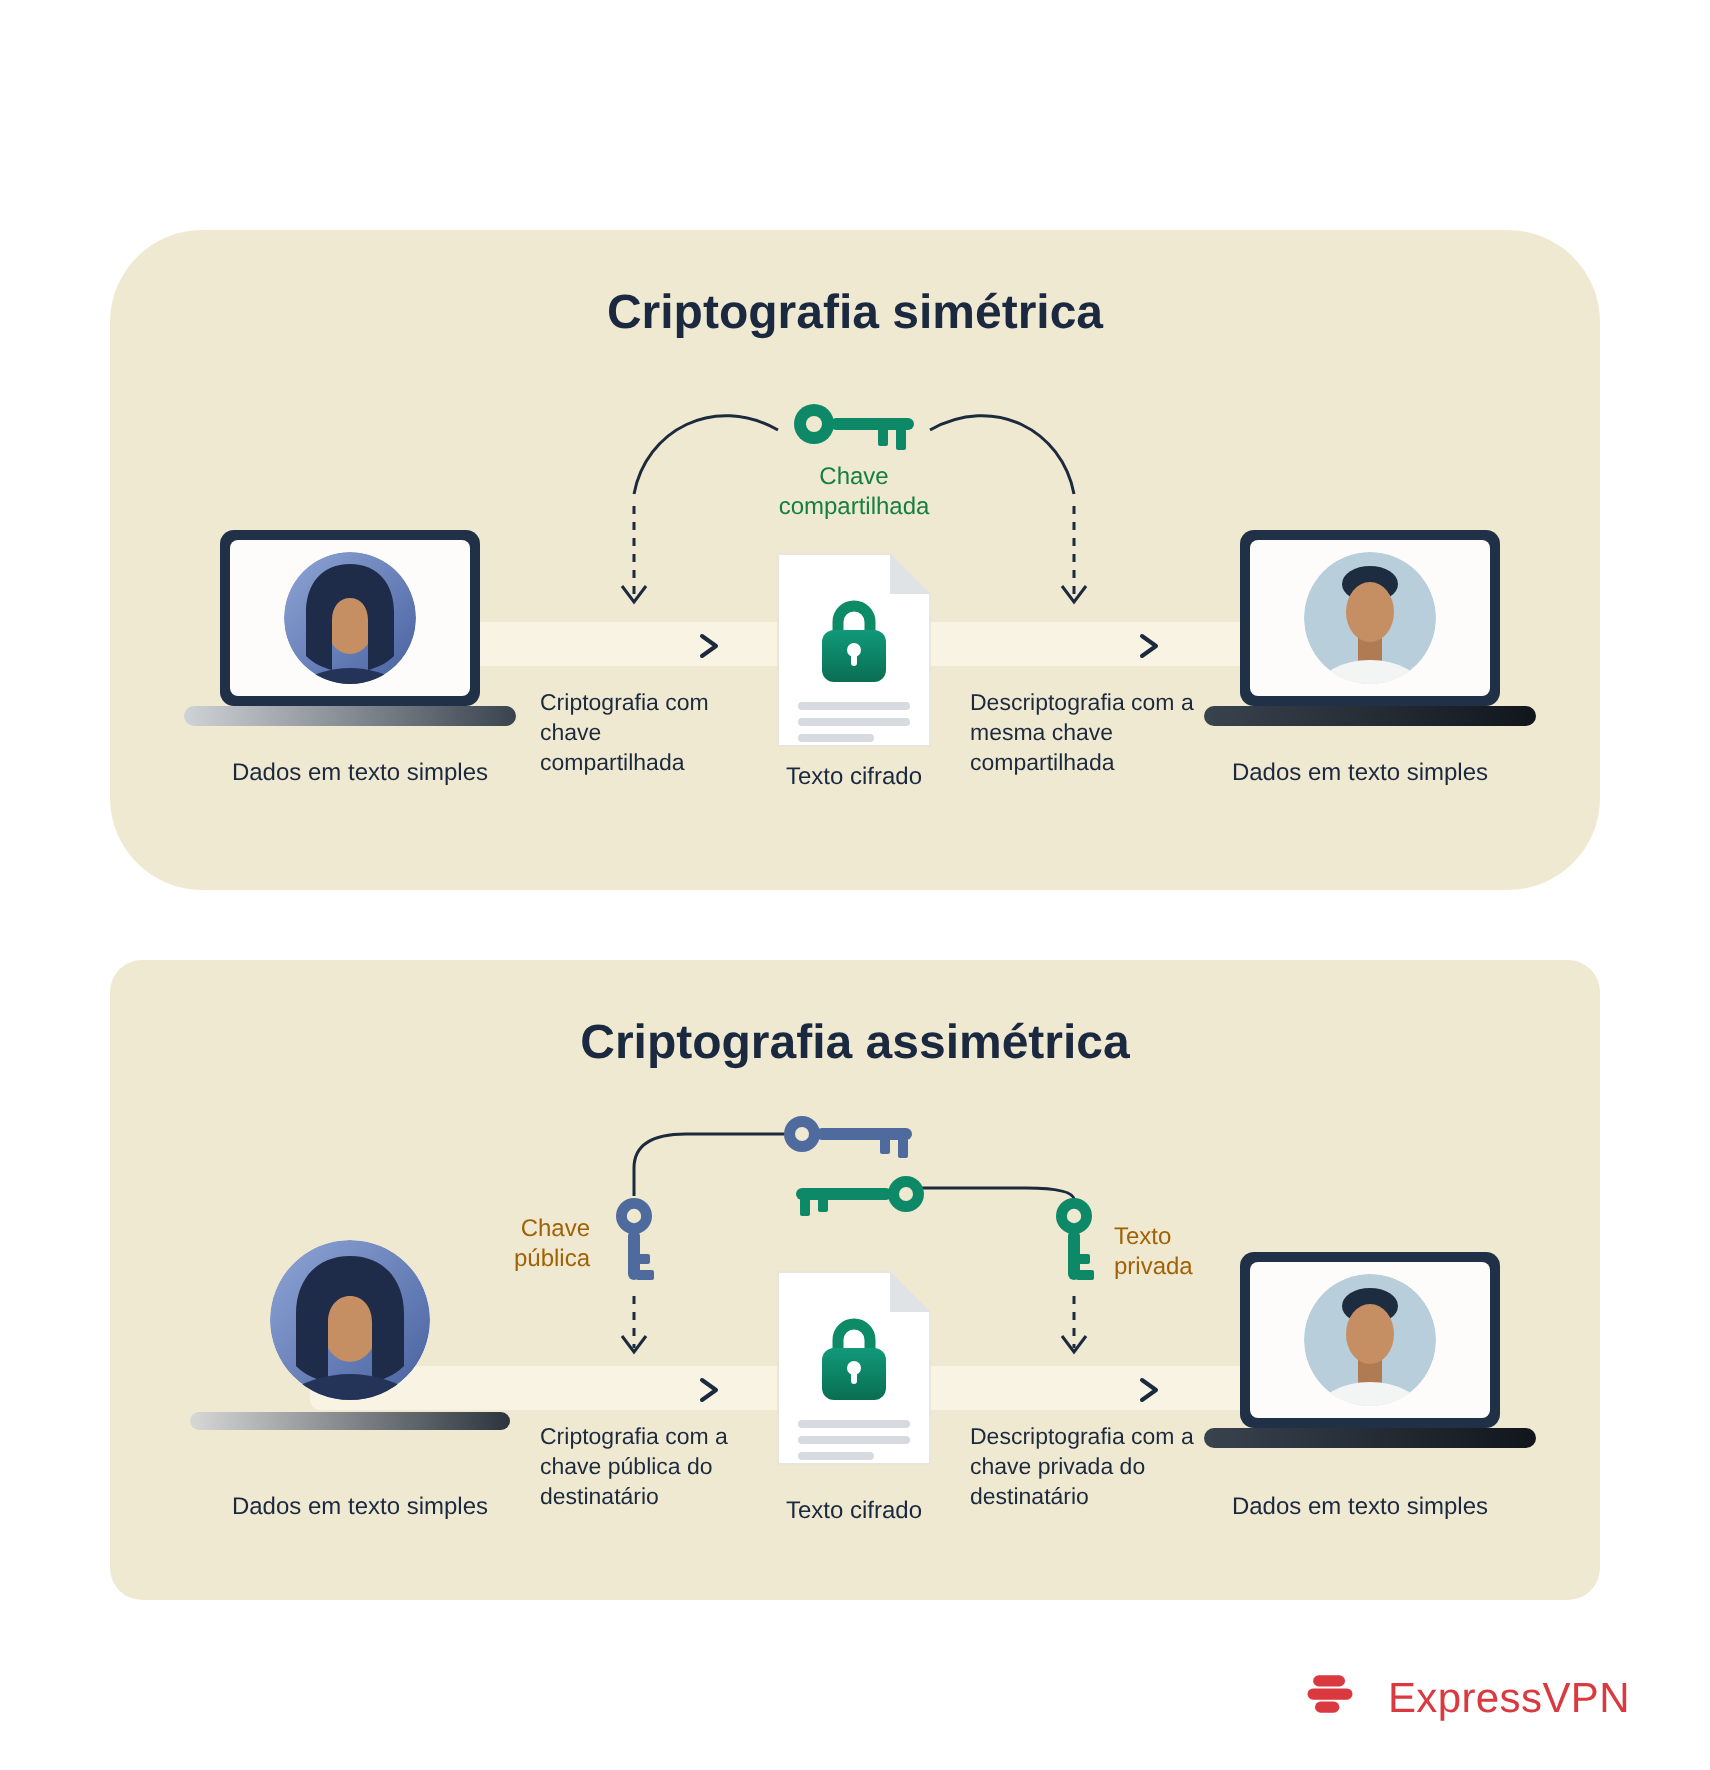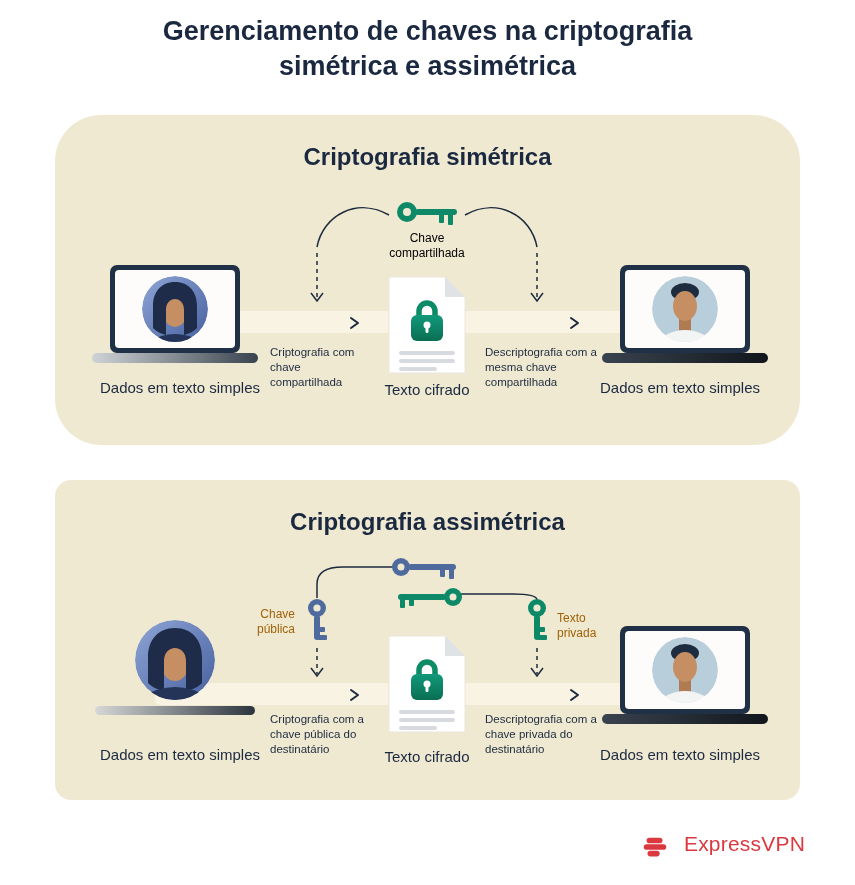--- a/index.html
+++ b/index.html
@@ -12,34 +12,33 @@
   .panel { position:absolute; left:55px; width:745px; background:#f0e9d2; border-radius:46px; }
   .panel--sym  { top:115px; height:330px; }
   .panel--asym { top:480px; height:320px;border-radius:16px; }
   .panel > * { position:absolute; }
   .panel-title { top:28px; left:0; width:100%; text-align:center; font-size:24px; font-weight:600; }
   .overlay { left:0; top:0; width:100%; height:100%; pointer-events:none; }
   .ln { fill:none; stroke:#1c2a3e; stroke-width:1.5; }
   .dash { stroke-dasharray:4 4; }
   .band { height:22px; background:#f8f3e2; border-radius:5px; }
   .caption { font-size:11.5px; line-height:1.3; text-align:left; color:#1c2a3e; }
-  .key-caption { font-size:12px; line-height:1.25; text-align:center; color:#000000; }
+  .key-caption { font-size:12px; line-height:1.25; text-align:center; color:#15803d; }
   .side-label { font-size:12px; line-height:1.25; color:#a16207; }
-  .node-label { font-size:15px; text-align:center; color:#1b2940; }
+  .node-label { font-size:12px; text-align:center; color:#1b2940; }
   .chev polyline { fill:none; stroke:#1c2a3e; stroke-width:2; stroke-linecap:round; stroke-linejoin:round; }
   .shadow-bar { height:9px; border-radius:4.5px; background:linear-gradient(90deg,#d6d8d6,#2b343d); }
-  .footer { position:absolute; top:832px; right:50px; display:flex; align-items:flex-start; gap:14px; }
+  .footer { position:absolute; top:832px; right:40px; display:flex; align-items:flex-end; gap:14px; }
   .brand-text { font-size:21px; font-weight:500; color:#da3940; letter-spacing:0.2px; }
 </style>
 </head>
 <body>
 
 <div class="canvas">
 
-  <h1 class="main-title">Gerenciamento de chaves na criptografia simétrica e assimétrica</h1>
 
   <section class="panel panel--sym">
     <h2 class="panel-title">Criptografia simétrica</h2>
 
     <div class="band" style="left:100px; top:196px; width:545px;"></div>
 
     <svg class="overlay" viewBox="0 0 745 330">
       <path class="ln" d="M334 100 C302 82 268 100 262 132"></path>
       <path class="ln dash" d="M262 138 V184"></path>
       <polyline class="ln" points="256,178 262,186 268,178"></polyline>

